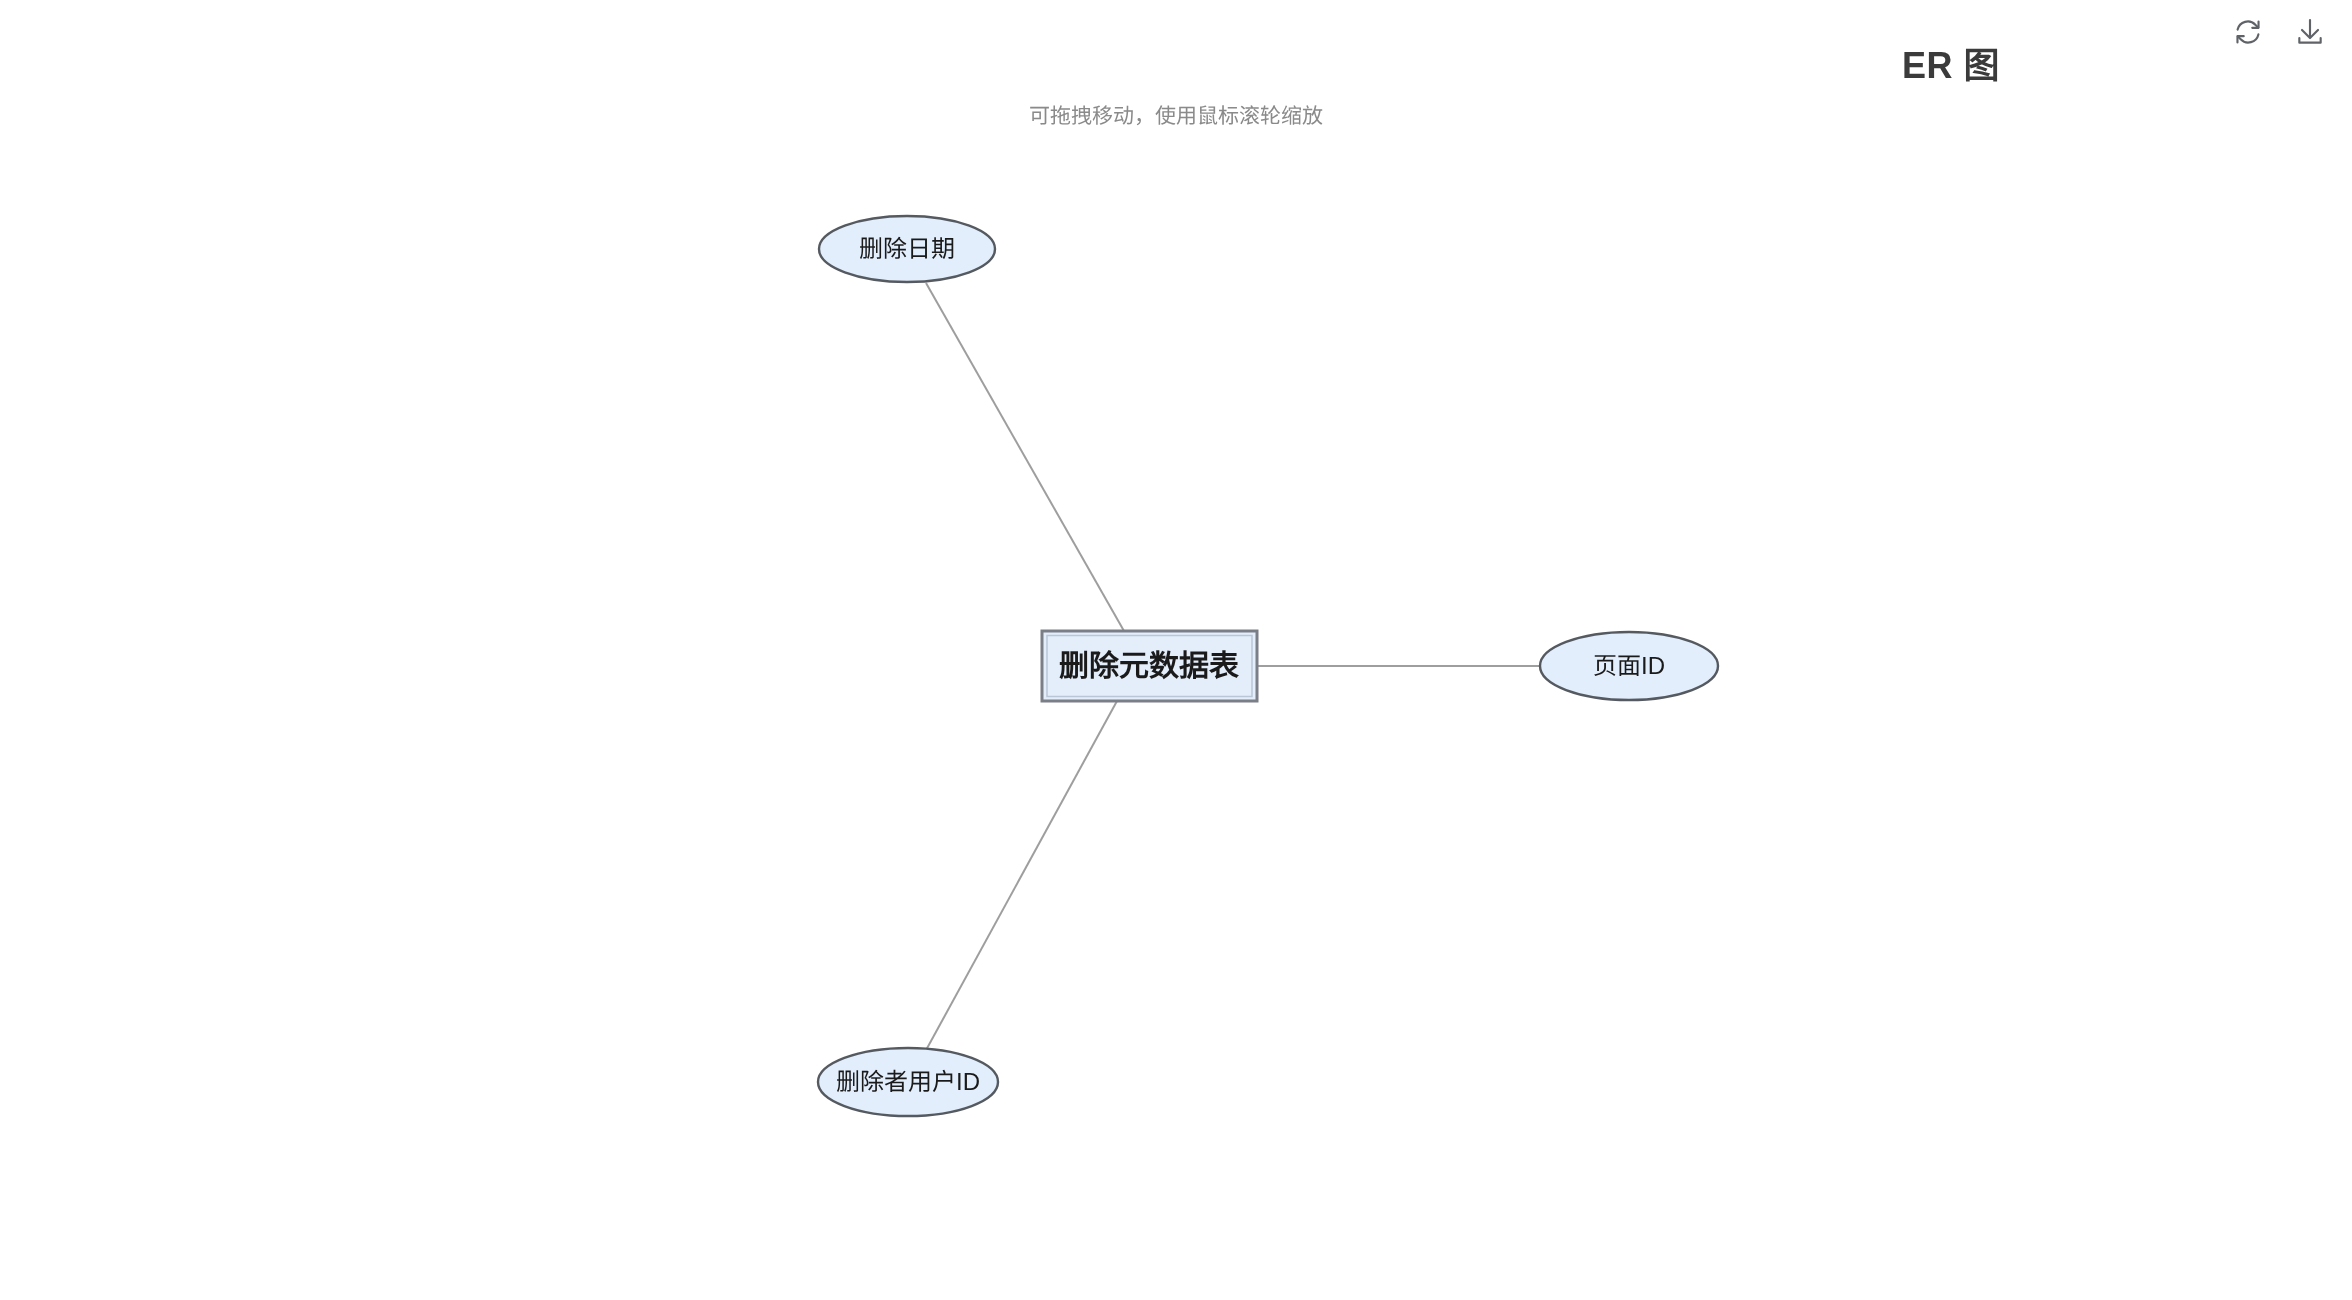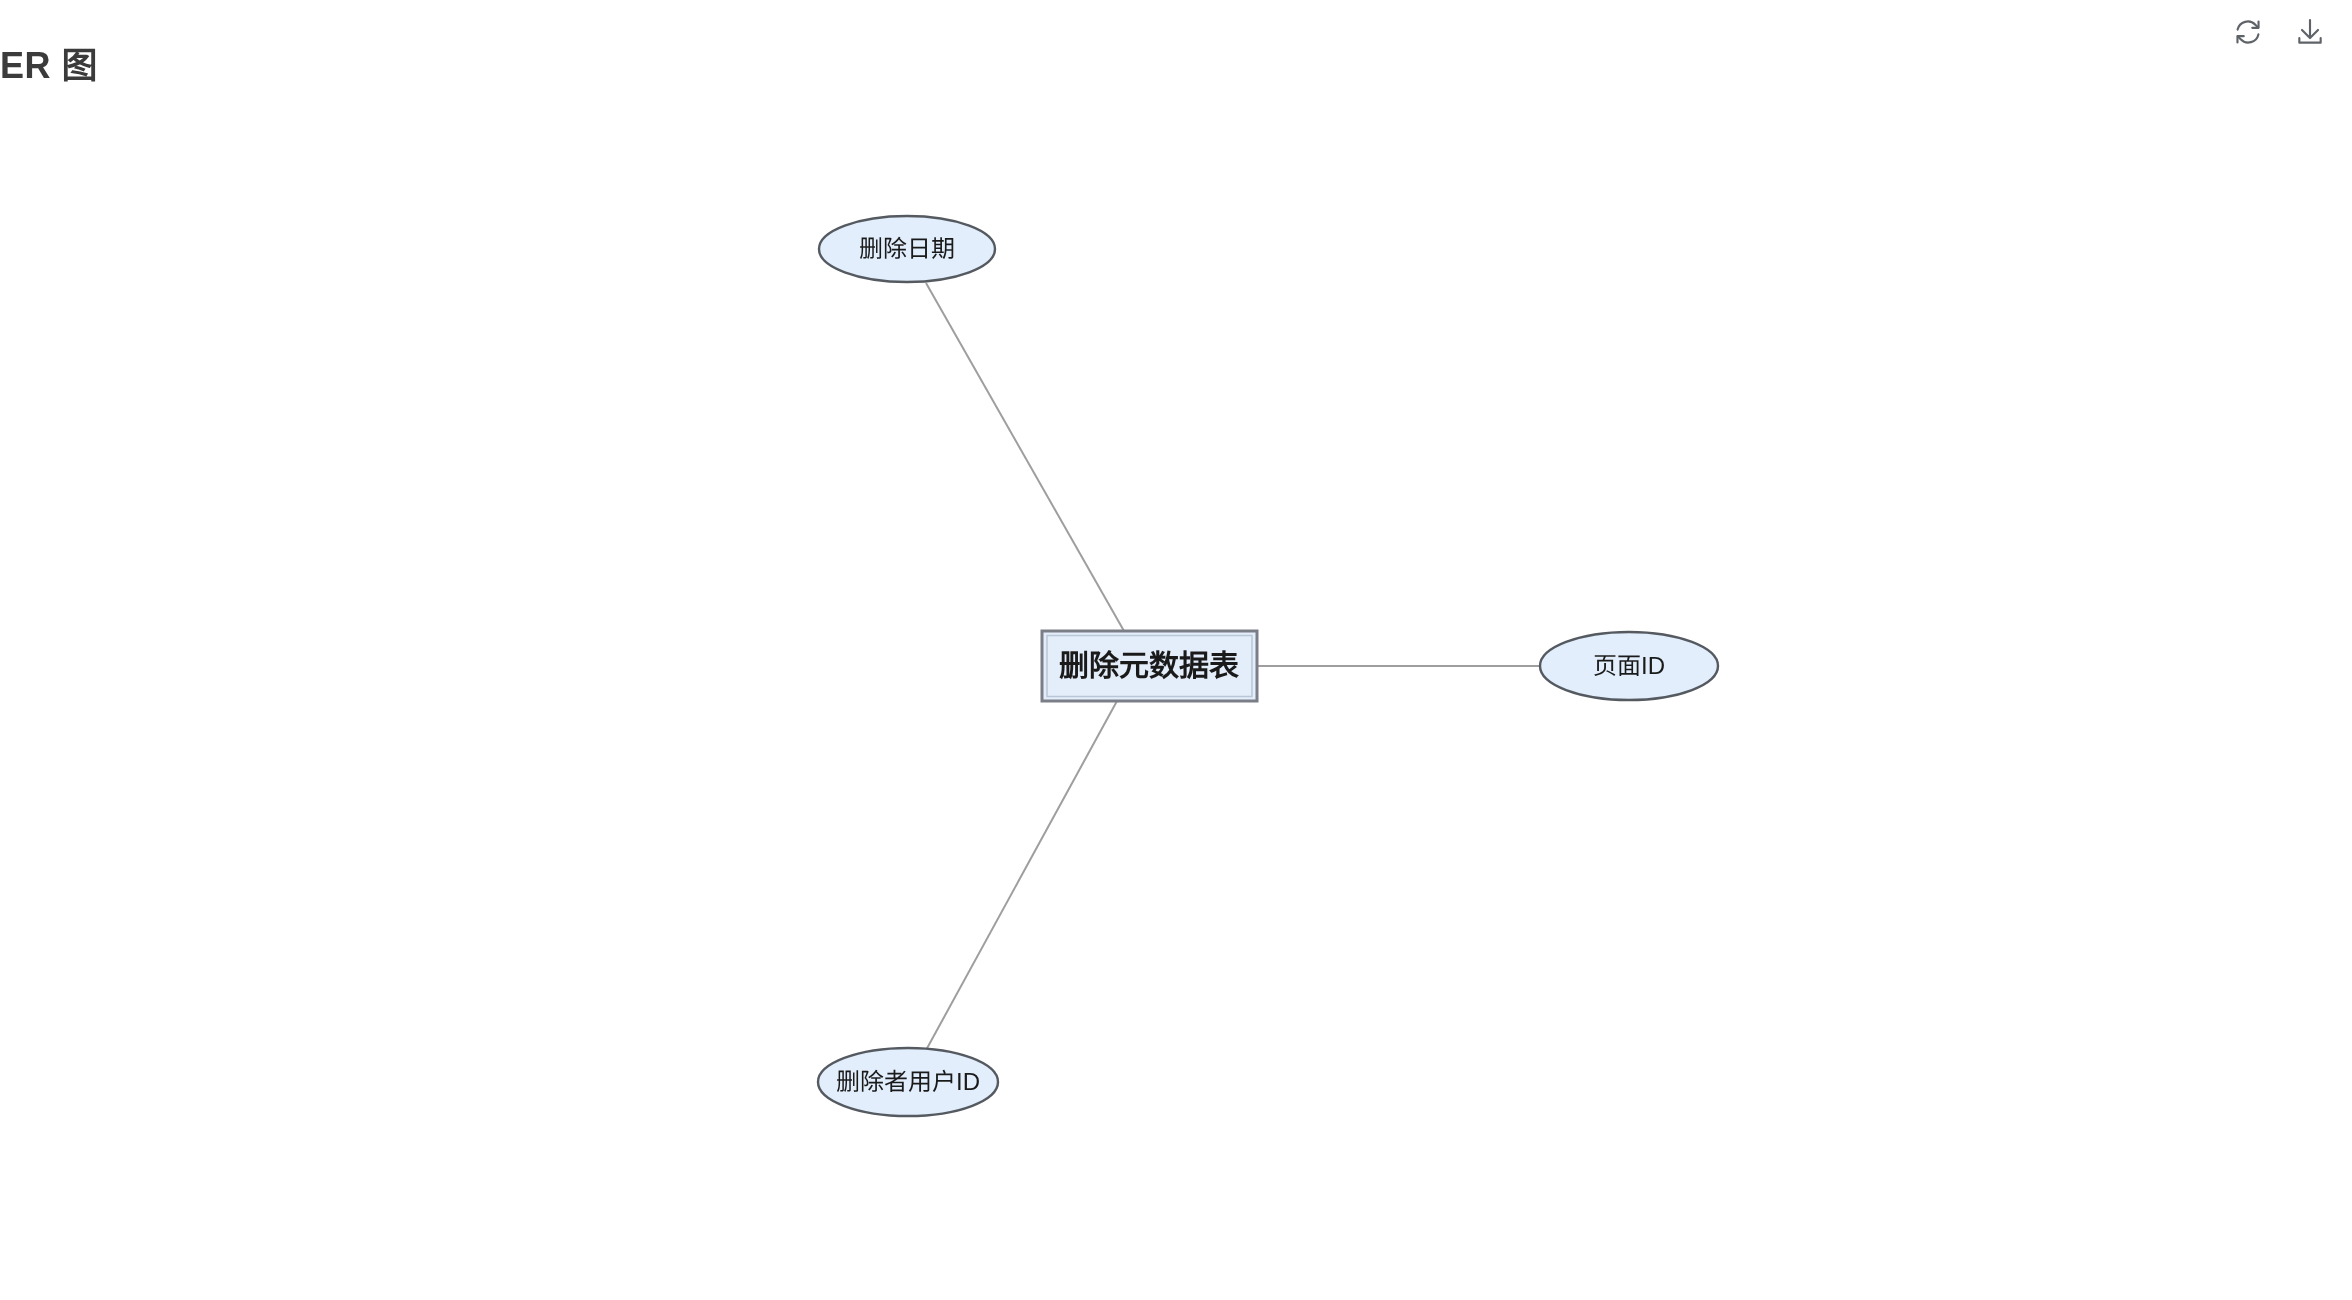--- a/index.html
+++ b/index.html
@@ -25,21 +25,21 @@
     top: 0;
     width: 2352px;
     height: 160px;
     pointer-events: none;
   }
   #page-title {
     position: absolute;
     left: 0;
     top: 36px;
     width: 2000px;
-    text-align: left;
+    text-align: right;
     font-size: 36px;
     font-weight: bold;
     color: #3b3b3b;
     letter-spacing: 0.5px;
   }
   #page-subtitle {
     position: absolute;
     left: 0;
     top: 99px;
     width: 2352px;
@@ -116,20 +116,21 @@
     fill: #1a1a1a;
     text-anchor: middle;
     dominant-baseline: middle;
   }
 </style>
 </head>
 <body>
 
 <div id="header">
   <div id="page-title">ER 图</div>
+  <div id="page-subtitle">可拖拽移动，使用鼠标滚轮缩放</div>
 </div>
 
 <div id="toolbar">
   <button class="tool-btn" title="重置">
     <span>
       <svg width="32" height="32" viewBox="0 0 24 24" fill="none" stroke="currentColor" stroke-width="1.6" stroke-linecap="round" stroke-linejoin="round">
         <path d="M4.2 10.2a7.8 7.8 0 0 1 13.3-3.6l2.1 2.1"></path>
         <path d="M19.8 13.8a7.8 7.8 0 0 1-13.3 3.6L4.4 15.3"></path>
         <polyline points="19.9,4.2 19.9,8.9 15.2,8.9"></polyline>
         <polyline points="4.1,19.8 4.1,15.1 8.8,15.1"></polyline>

